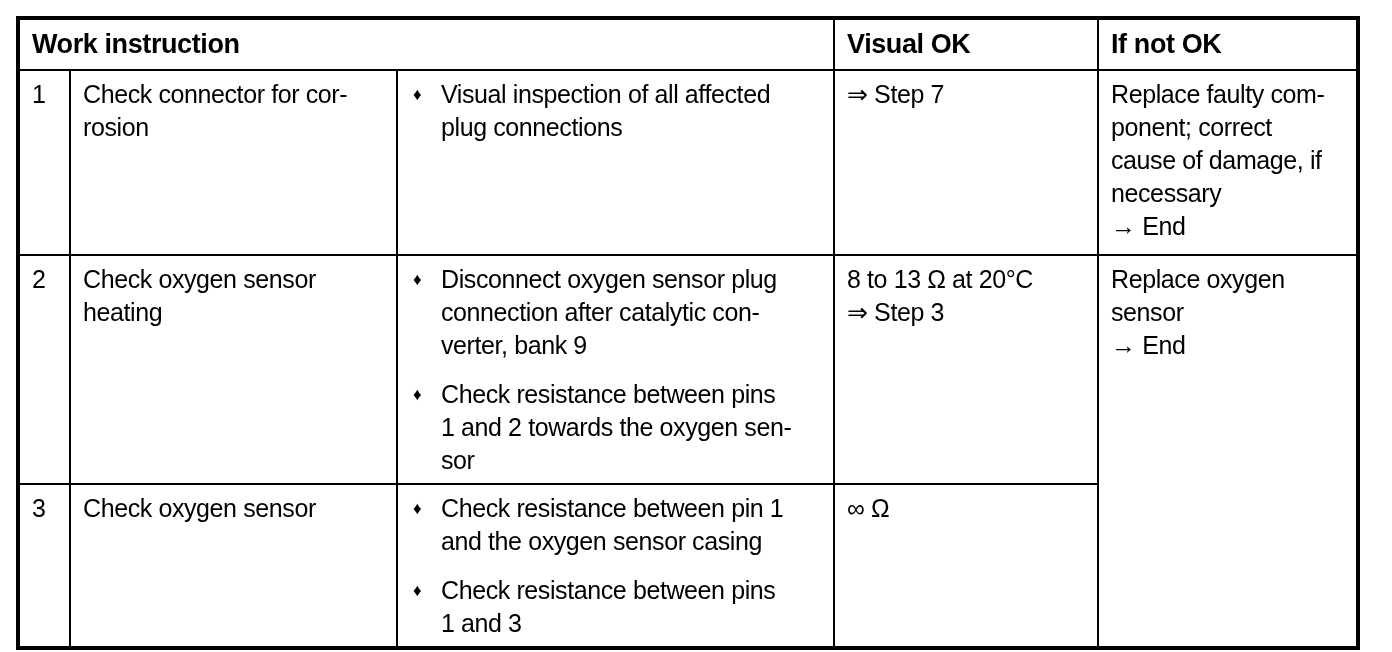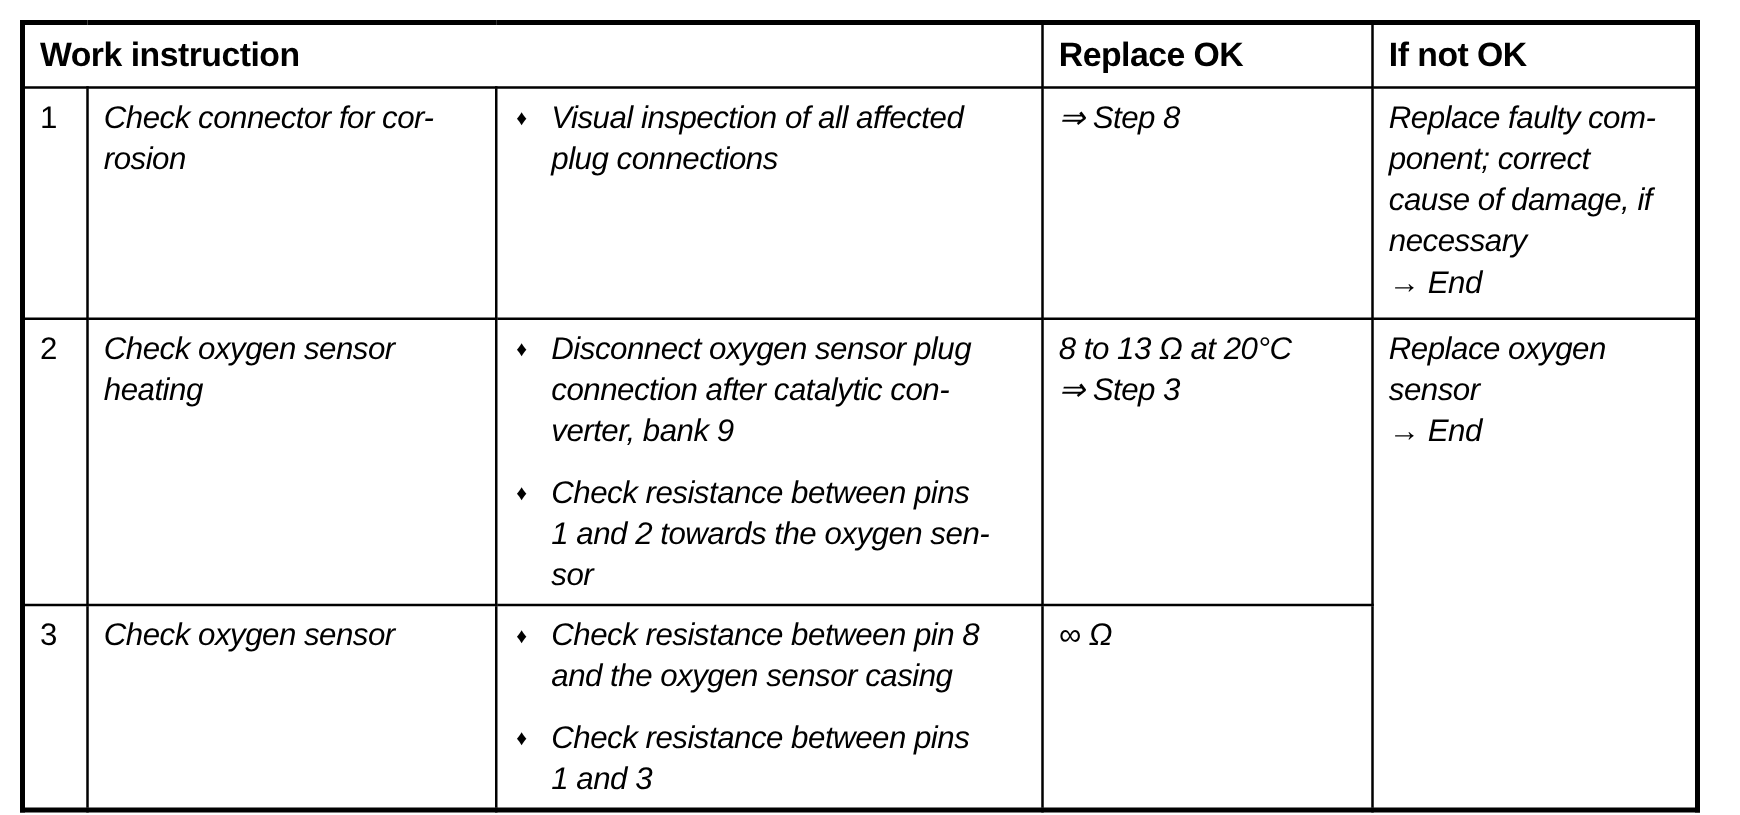--- a/index.html
+++ b/index.html
@@ -32,21 +32,21 @@
     letter-spacing: -0.4px;
     overflow: hidden;
   }
   table.work-table th {
     text-align: left;
     font-weight: bold;
     font-size: 27px;
     padding-top: 8px;
     padding-bottom: 8px;
   }
-  .pre { white-space: pre-line; font-style: italic; }
+  .pre { white-space: pre-line; }
   .num-cell { padding-left: 13px; }
   .bullet-item {
     display: flex;
     align-items: flex-start;
     margin-top: 16px;
   }
   .bullet-item:first-child { margin-top: 0; }
   .bullet-marker {
     flex: 0 0 28px;
     width: 28px;
@@ -66,36 +66,36 @@
       <col style="width:52px">
       <col style="width:327px">
       <col style="width:437px">
       <col style="width:264px">
       <col style="width:260px">
     </colgroup>
 
     <tbody>
         <tr style="height:50px">
       <th colspan="3">Work instruction</th>
-      <th>Replace OK</th>
+      <th>Visual OK</th>
       <th>If not OK</th>
     </tr>
 
     <tr style="height:185px">
       <td class="num-cell">1</td>
       <td class="pre">Check connector for cor-
 rosion</td>
       <td>
         <div class="bullet-item">
           <span class="bullet-marker">♦</span>
           <span class="bullet-text pre">Visual inspection of all affected
 plug connections</span>
         </div>
       </td>
-      <td class="pre">⇒ Step 8</td>
+      <td class="pre">⇒ Step 7</td>
       <td class="pre">Replace faulty com-
 ponent; correct
 cause of damage, if
 necessary
 → End</td>
     </tr>
 
     <tr style="height:225px">
       <td class="num-cell">2</td>
       <td class="pre">Check oxygen sensor
@@ -120,21 +120,21 @@
 sensor
 → End</td>
     </tr>
 
     <tr style="height:162px">
       <td class="num-cell">3</td>
       <td class="pre">Check oxygen sensor</td>
       <td>
         <div class="bullet-item">
           <span class="bullet-marker">♦</span>
-          <span class="bullet-text pre">Check resistance between pin 8
+          <span class="bullet-text pre">Check resistance between pin 1
 and the oxygen sensor casing</span>
         </div>
         <div class="bullet-item">
           <span class="bullet-marker">♦</span>
           <span class="bullet-text pre">Check resistance between pins
 1 and 3</span>
         </div>
       </td>
       <td class="pre">∞ Ω</td>
     </tr>

